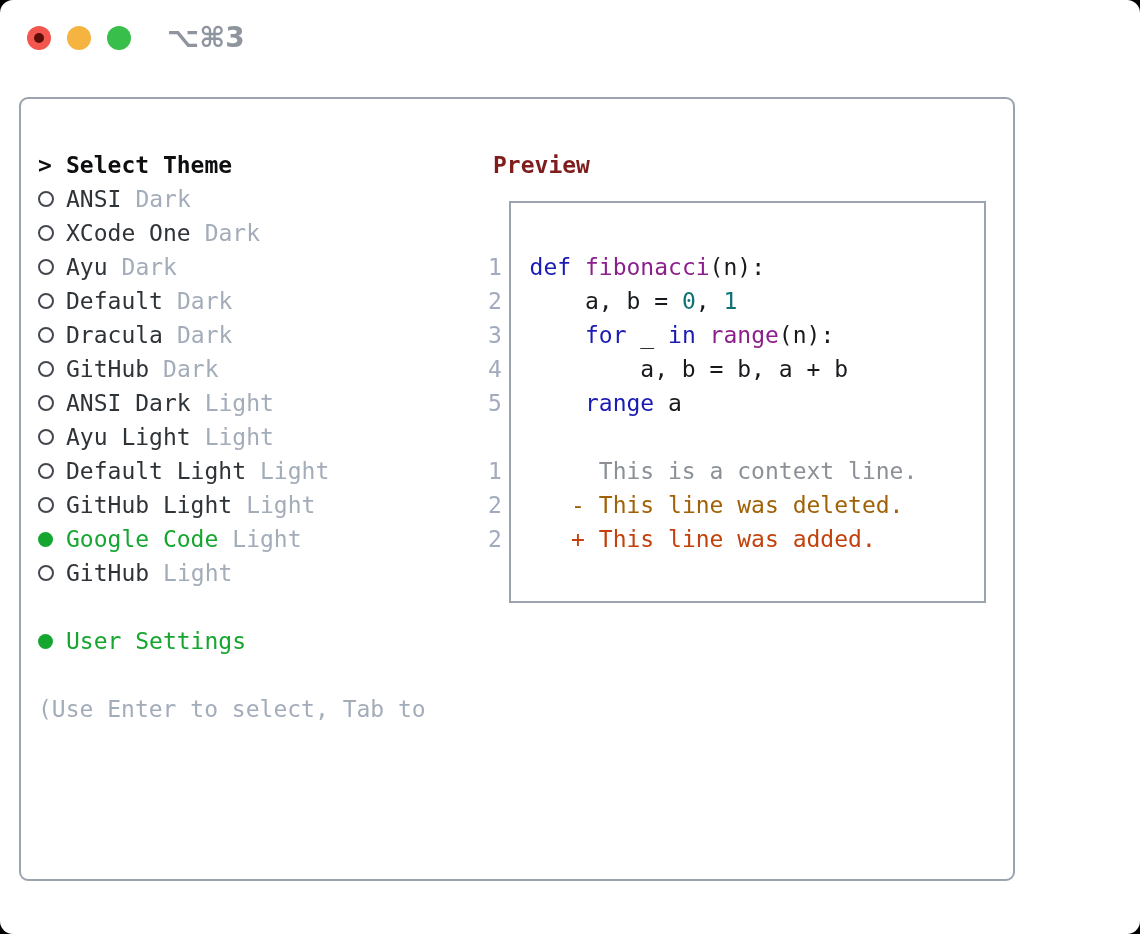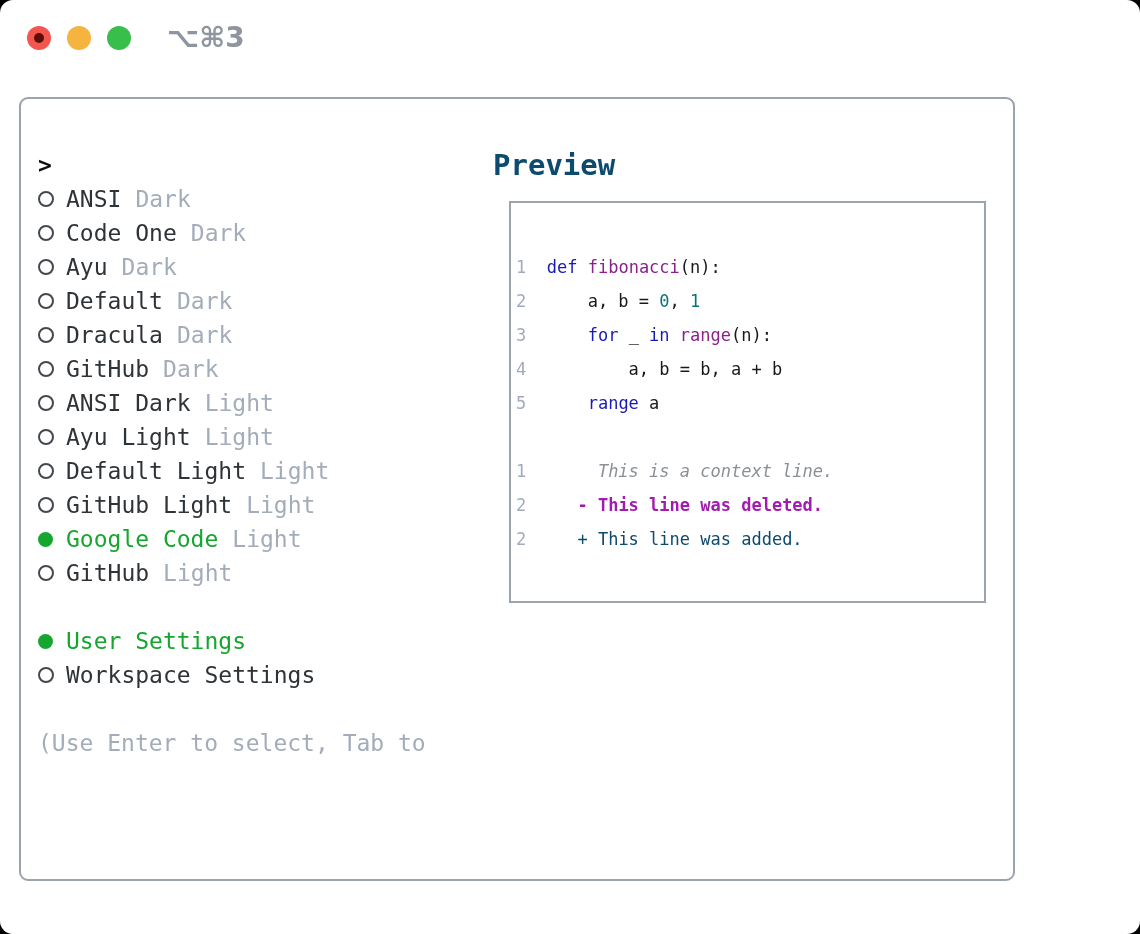--- a/index.html
+++ b/index.html
@@ -24,64 +24,64 @@
   .circle{width:12px;height:12px;border:2px solid #43484f;border-radius:50%;}
   .circle.sel{width:15px;height:15px;border:none;background:#15a62f;}
   .hd{font-weight:bold;color:#0c0e10;}
   .name{color:#2e3338;text-align:center;}
   .name.sel{color:#15a62f;}
   .variant{color:#a3acb9;margin-left:14px;}
   .spacer{height:34px;}
   .hint{height:34px;line-height:34px;color:#a3acb9;white-space:pre;text-align:center;}
   
   #preview-title{position:absolute;left:493px;top:148px;height:34px;line-height:34px;
-                 font-size:29px;font-weight:bold;color:#0c4a6e;}
+                 font-size:23px;font-weight:bold;color:#7f1d1d;}
   #preview-box{position:absolute;left:509px;top:201px;width:473px;height:398px;
                border:2px solid #9aa3ae;background:#fff;}
-  #preview-code{position:absolute;left:516px;top:250px;font-size:17px;}
+  #preview-code{position:absolute;left:488px;top:250px;font-size:23px;}
   .cl{height:34px;line-height:34px;white-space:pre;}
   .num{color:#a2abbd;} .pln{color:#17191c;} .kw{color:#1a1ab4;} .fn{color:#8c1f8c;}
-  .lit{color:#0b7373;} .ctx{color:#8b9096;font-style:italic;} .del{color:#a21caf;font-weight:bold;} .add{color:#0c4a6e;}
+  .lit{color:#0b7373;} .ctx{color:#8b9096;} .del{color:#a16207;} .add{color:#c2410c;}
 </style>
 </head>
 <body>
 
 <div id="window">
 
   <div class="tl" id="tl-close">
     <div class="tl-inner" style="background:#5c0f08;"></div>
   </div>
   <div class="tl" id="tl-min"></div>
   <div class="tl" id="tl-zoom"></div>
   <div id="title">⌥⌘3</div>
 
   <div id="main-box"></div>
 
   <div id="left-col">
     <div class="row">
       <span class="mk-header">&gt;</span>
+      <span class="hd">Select Theme</span>
     </div>
     <div id="theme-items">
         <div class="row"><span class="mk"><span class="circle"></span></span><span class="name">ANSI</span><span class="variant">Dark</span></div>
-        <div class="row"><span class="mk"><span class="circle"></span></span><span class="name">Code One</span><span class="variant">Dark</span></div>
+        <div class="row"><span class="mk"><span class="circle"></span></span><span class="name">XCode One</span><span class="variant">Dark</span></div>
         <div class="row"><span class="mk"><span class="circle"></span></span><span class="name">Ayu</span><span class="variant">Dark</span></div>
         <div class="row"><span class="mk"><span class="circle"></span></span><span class="name">Default</span><span class="variant">Dark</span></div>
         <div class="row"><span class="mk"><span class="circle"></span></span><span class="name">Dracula</span><span class="variant">Dark</span></div>
         <div class="row"><span class="mk"><span class="circle"></span></span><span class="name">GitHub</span><span class="variant">Dark</span></div>
         <div class="row"><span class="mk"><span class="circle"></span></span><span class="name">ANSI Dark</span><span class="variant">Light</span></div>
         <div class="row"><span class="mk"><span class="circle"></span></span><span class="name">Ayu Light</span><span class="variant">Light</span></div>
         <div class="row"><span class="mk"><span class="circle"></span></span><span class="name">Default Light</span><span class="variant">Light</span></div>
         <div class="row"><span class="mk"><span class="circle"></span></span><span class="name">GitHub Light</span><span class="variant">Light</span></div>
         <div class="row"><span class="mk"><span class="circle sel"></span></span><span class="name sel">Google Code</span><span class="variant">Light</span></div>
         <div class="row"><span class="mk"><span class="circle"></span></span><span class="name">GitHub</span><span class="variant">Light</span></div>
       </div>
     <div class="spacer"></div>
     <div id="apply-items">
         <div class="row"><span class="mk"><span class="circle sel"></span></span><span class="name sel">User Settings</span></div>
-        <div class="row"><span class="mk"><span class="circle"></span></span><span class="name">Workspace Settings</span></div>
       </div>
     <div class="spacer"></div>
     <div class="hint">(Use Enter to select, Tab to</div>
   </div>
 
   <div id="preview-title">Preview</div>
   <div id="preview-box"></div>
   <div id="preview-code">
       <div class="cl"><span class="num">1</span><span class="pln">  </span><span class="kw">def</span><span class="pln"> </span><span class="fn">fibonacci</span><span class="pln">(n):</span></div>
       <div class="cl"><span class="num">2</span><span class="pln">      a, b = </span><span class="lit">0</span><span class="pln">, </span><span class="lit">1</span></div>

